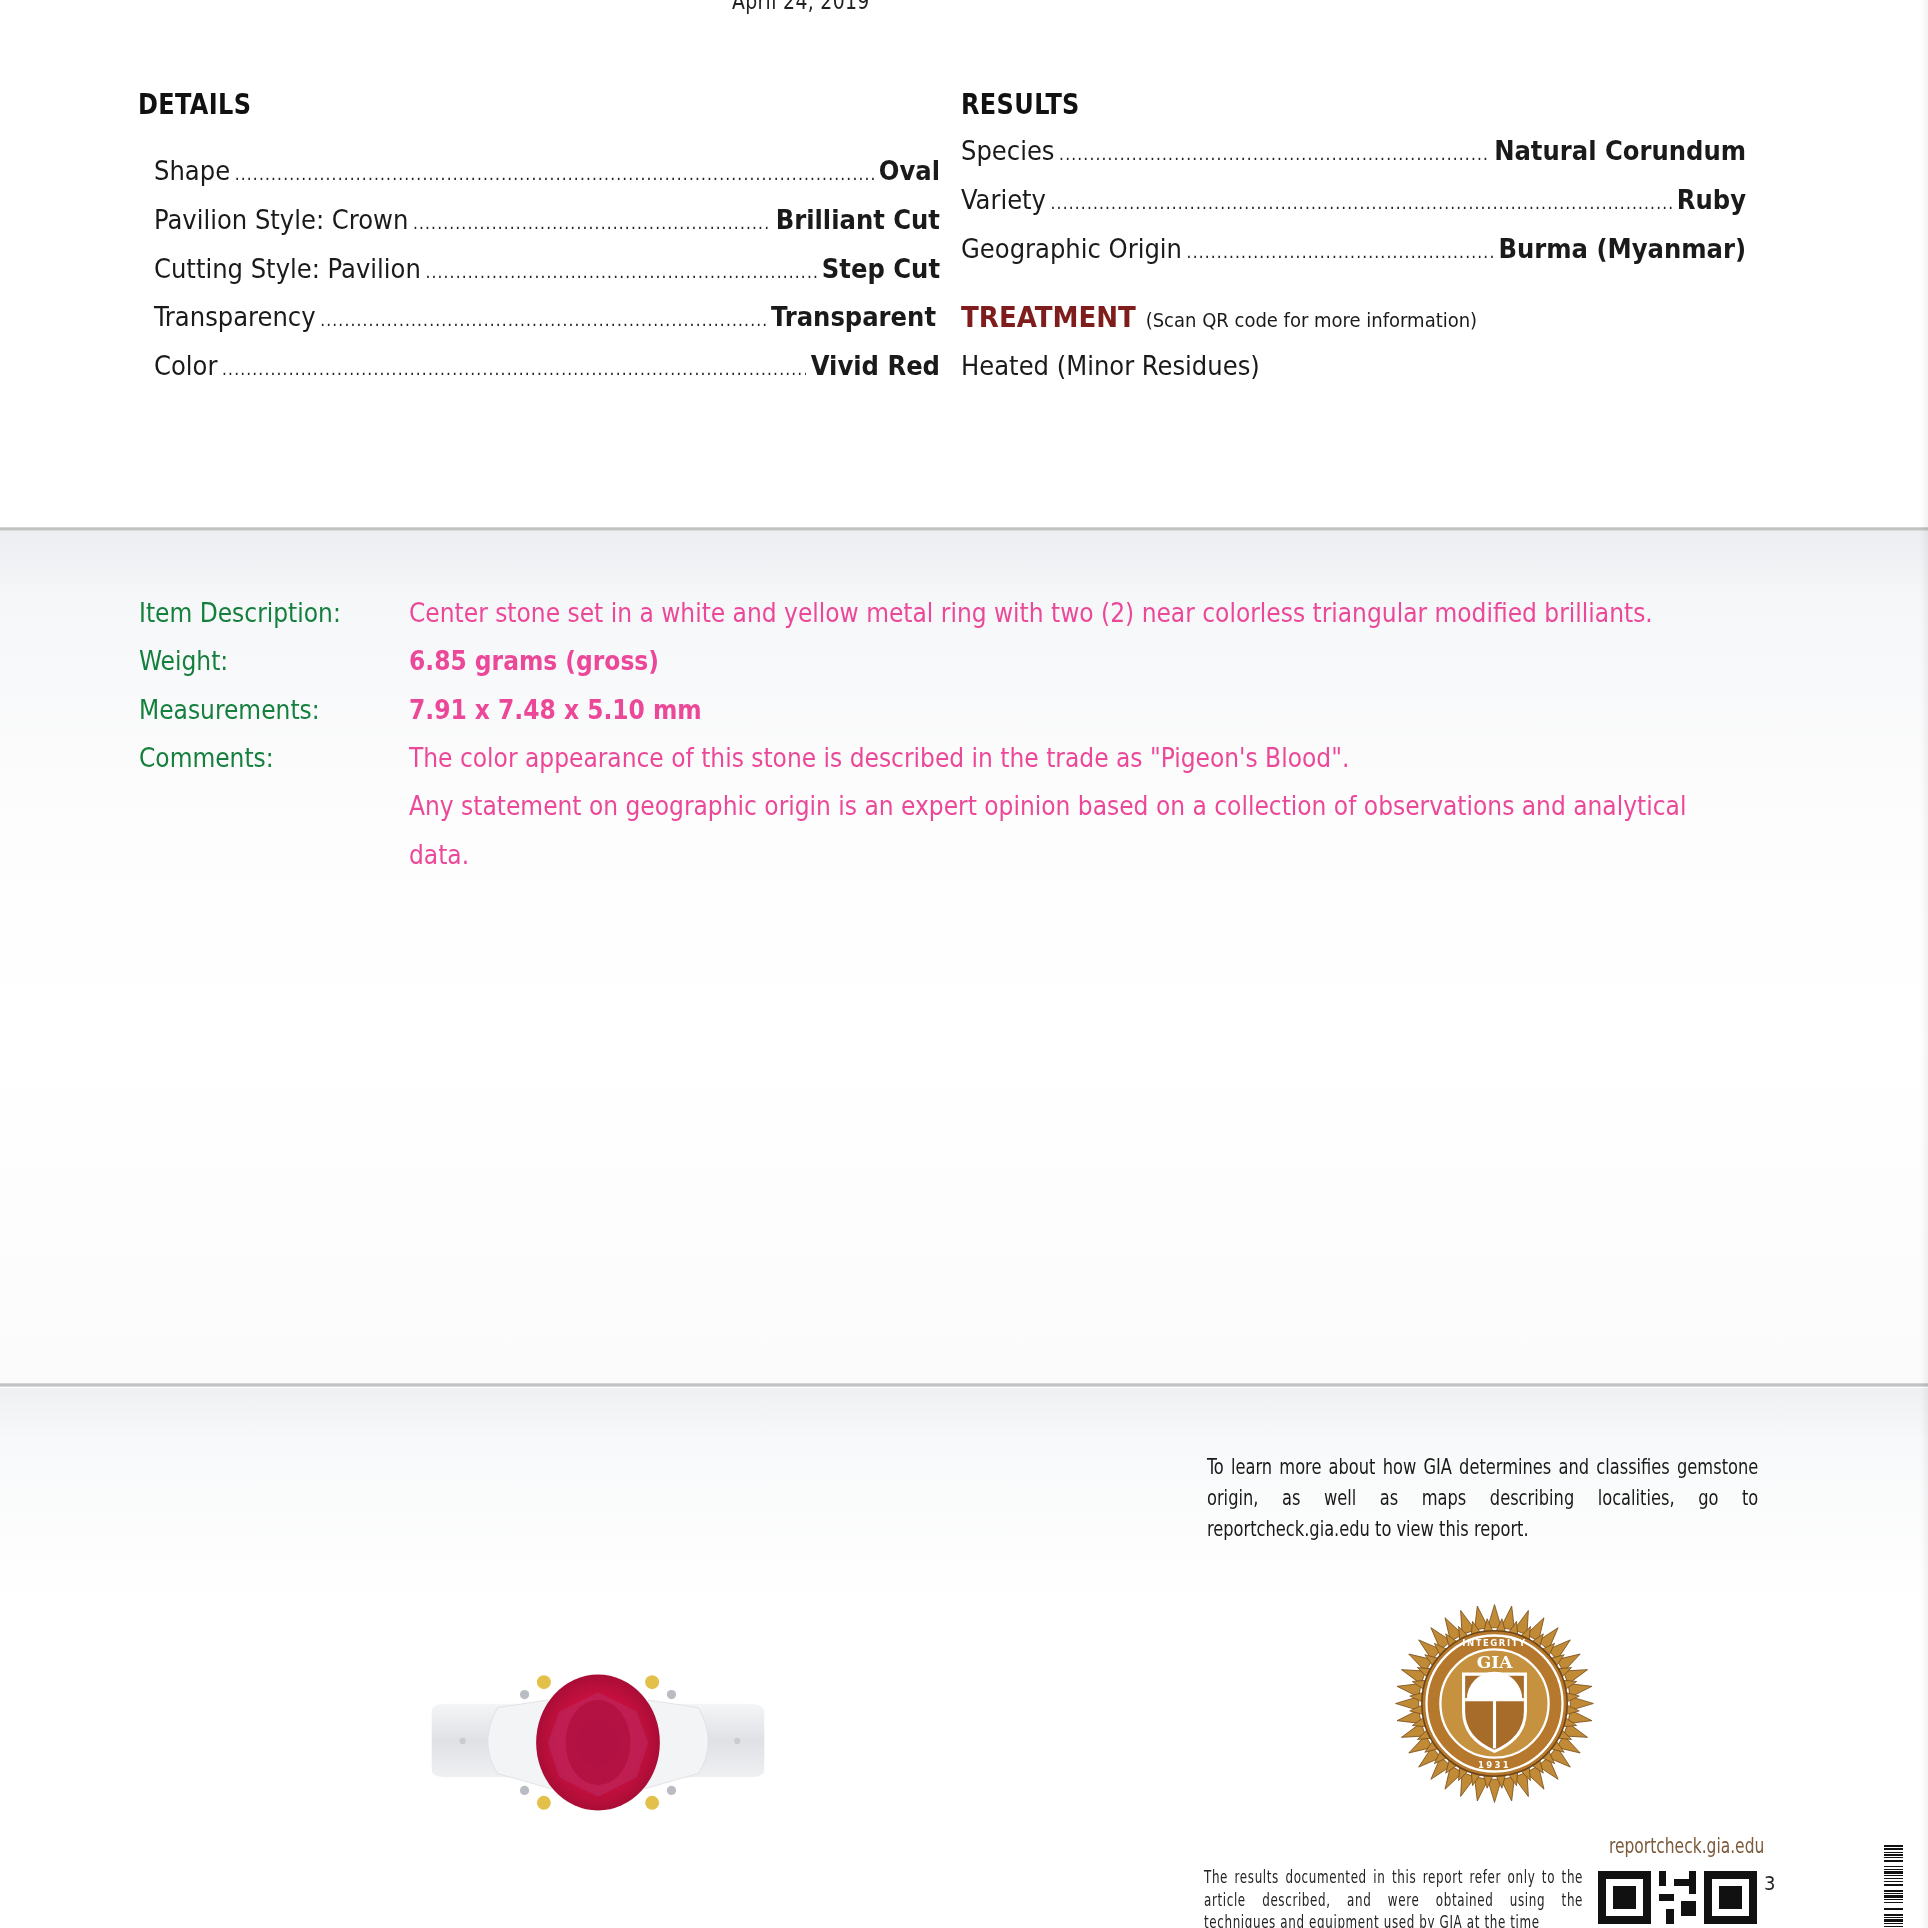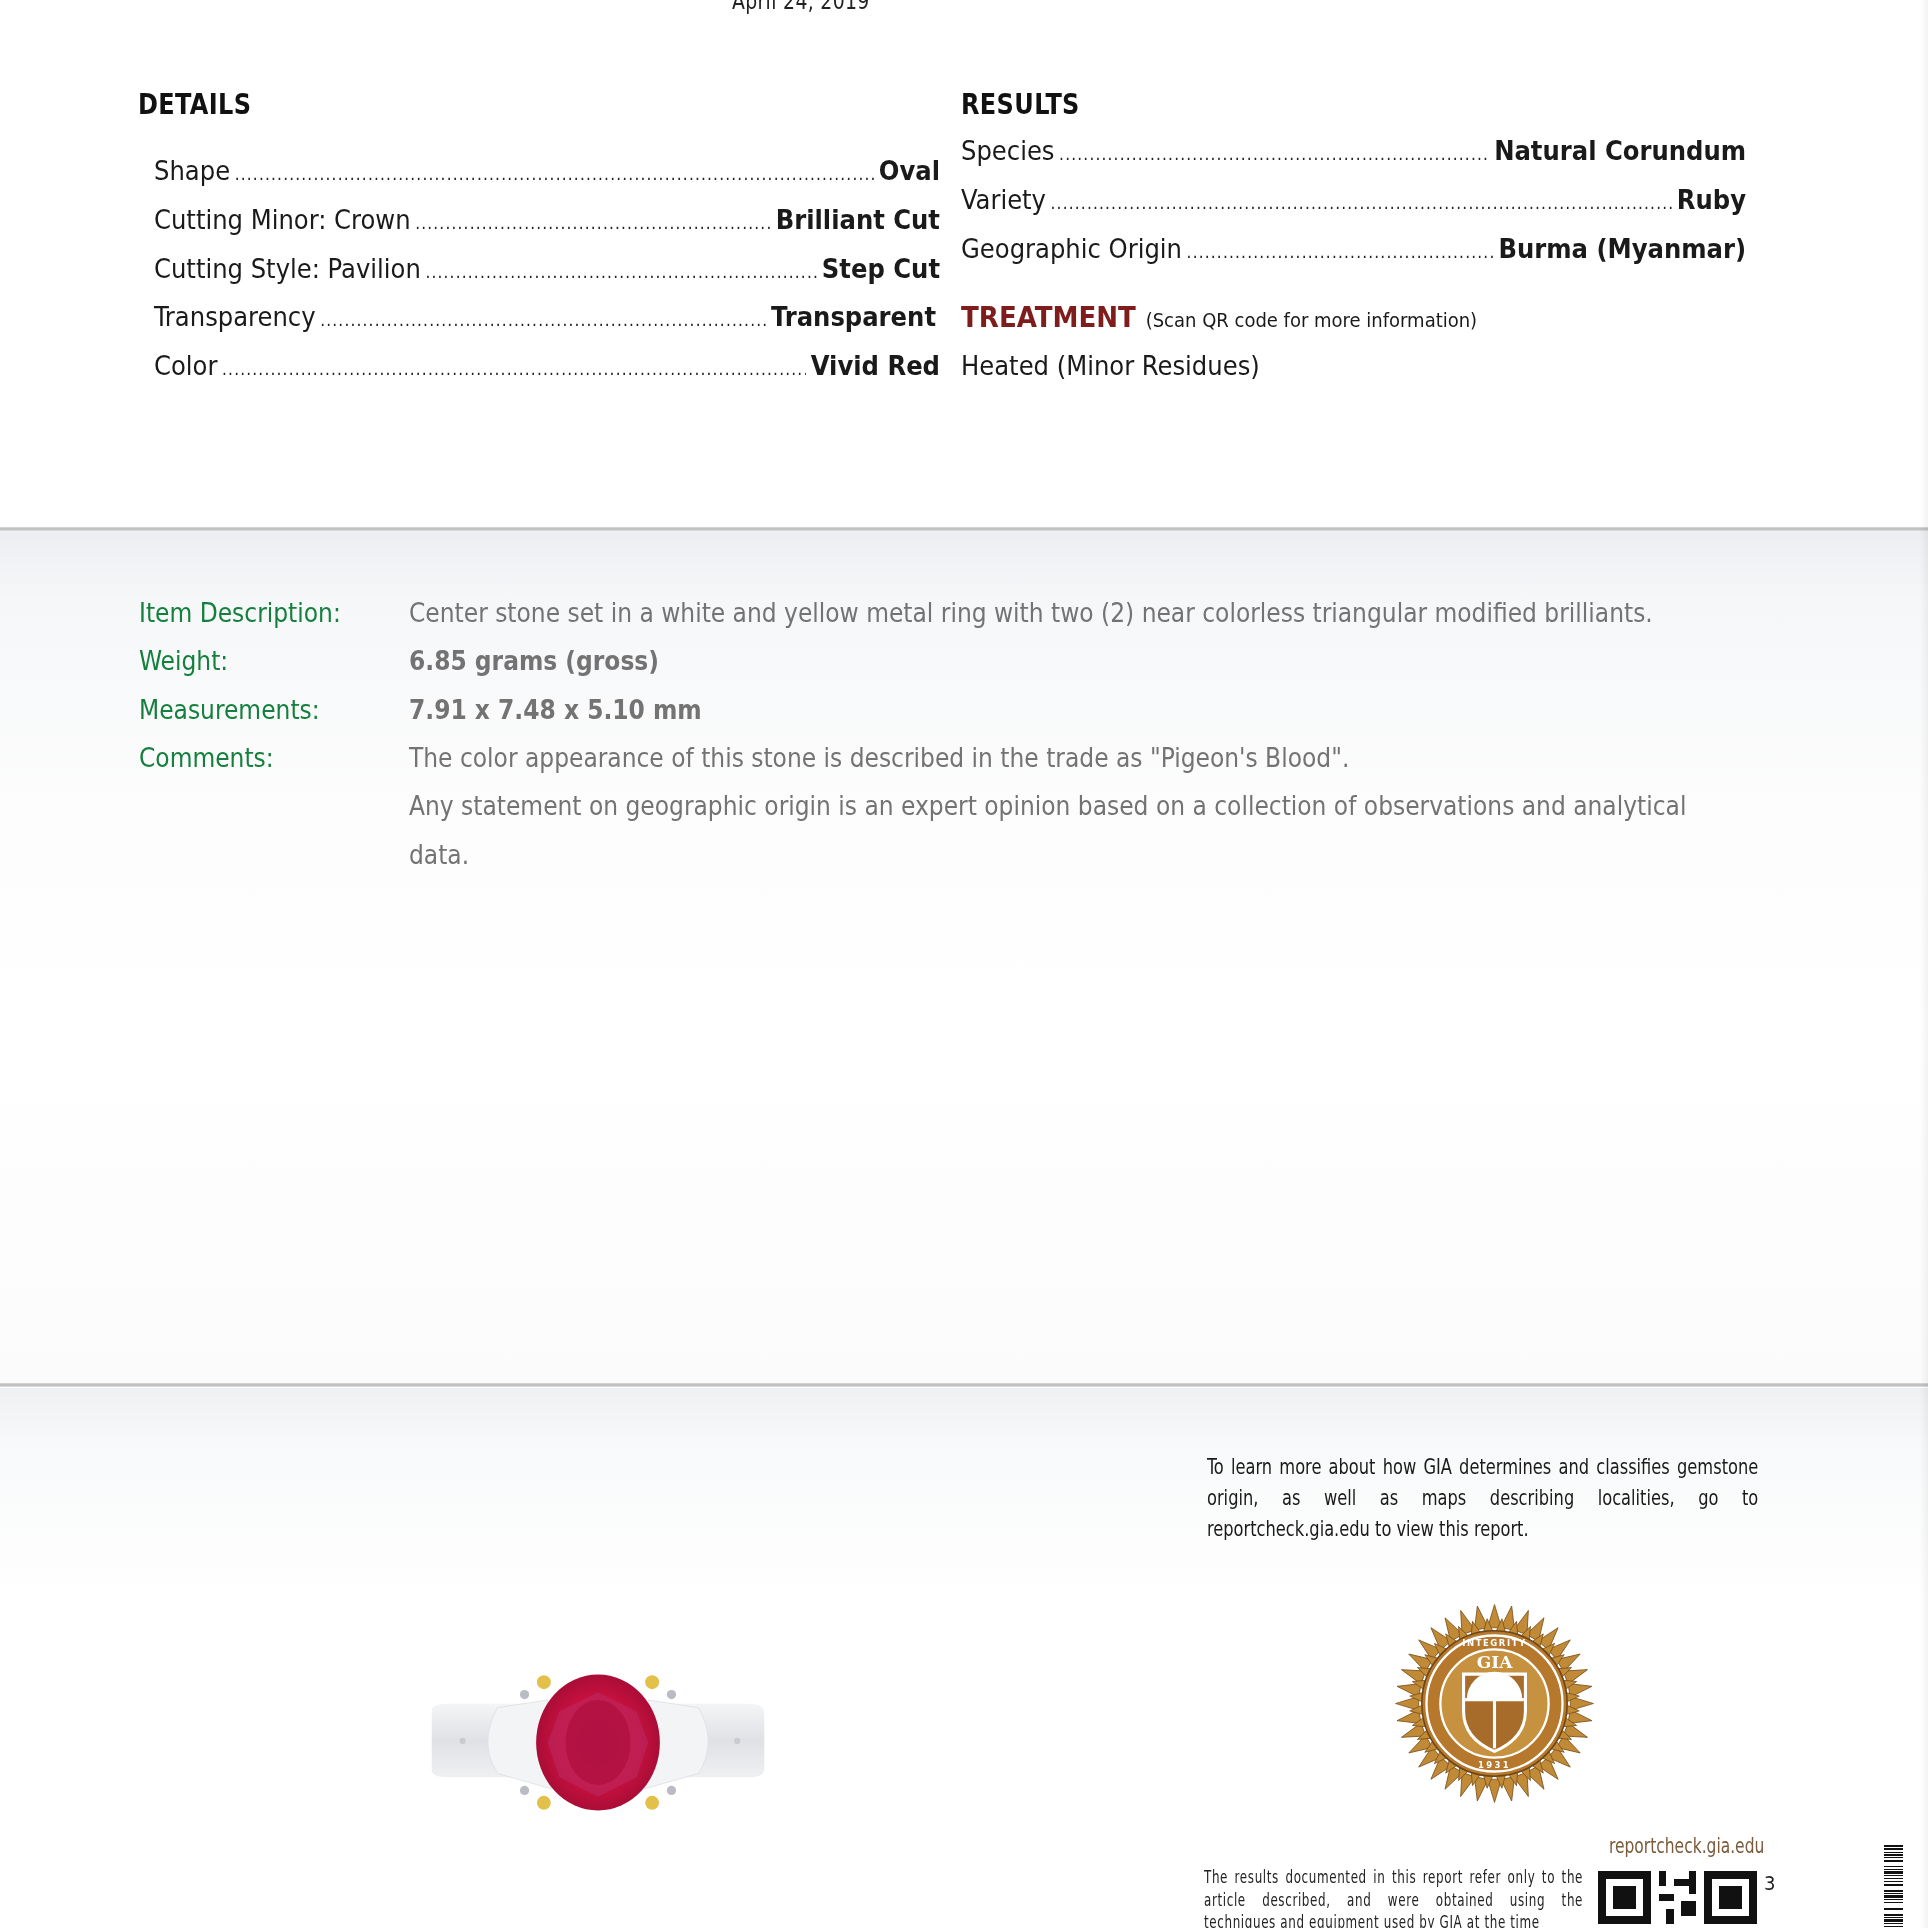--- a/index.html
+++ b/index.html
@@ -35,21 +35,21 @@
   .details { left: 138px; top: 87px; width: 786px; }
   .details .row { position: absolute; left: 16px; width: 786px; margin-top: 20px; }
   .results { left: 961px; top: 87px; width: 785px; }
   .results .row { position: absolute; left: 0; width: 785px; text-align: right; }
 
   .treat-title { font-size: 29px; font-weight: bold; color: #7f1d1d; }
   .treat-note { font-size: 20px; font-weight: normal; margin-left: 6.2px; }
   .treat-val { font-size: 27px; }
 
   .desc-lbl { left: 139px; font-size: 26px; color: #15803d; }
-  .desc-val { left: 409px; font-size: 26px; color: #737373; white-space: nowrap; }
+  .desc-val { left: 409px; font-size: 26px; color: #ec4899; white-space: nowrap; }
   .desc-val.bold { font-weight: 700; }
 
   .learn { left: 1207px; top: 1452px; width: 551px; font-size: 21px; line-height: 31px;
     text-align: justify; color: #1a1a1a; font-family: "DejaVu Sans Condensed","DejaVu Sans", sans-serif; }
   .learn-inner { transform: scaleX(0.86); transform-origin: left top; width: 641px; }
 
   .seal { left: 1394px; top: 1603px; width: 201px; height: 201px; }
   .ring { left: 424px; top: 1665px; width: 348px; height: 155px; }
 
   .rc-label { left: 1609px; top: 1834px; font-size: 21px; color: #7a5a3a;
@@ -74,21 +74,21 @@
 <div class="abs date">April 24, 2019</div>
 
 <div class="abs details">
   <div class="sec-title" style="position:absolute;left:0;top:0">DETAILS</div>
   <div class="row" style="top:48px">
     <span class="lbl">Shape</span>
     <span class="dots"></span>
     <span class="val">Oval</span>
   </div>
   <div class="row" style="top:97px">
-    <span class="lbl">Cutting Minor: Crown</span>
+    <span class="lbl">Pavilion Style: Crown</span>
     <span class="dots"></span>
     <span class="val">Brilliant Cut</span>
   </div>
   <div class="row" style="top:146px">
     <span class="lbl">Cutting Style: Pavilion</span>
     <span class="dots"></span>
     <span class="val">Step Cut</span>
   </div>
   <div class="row" style="top:194px; width:782px">
     <span class="lbl">Transparency</span>

